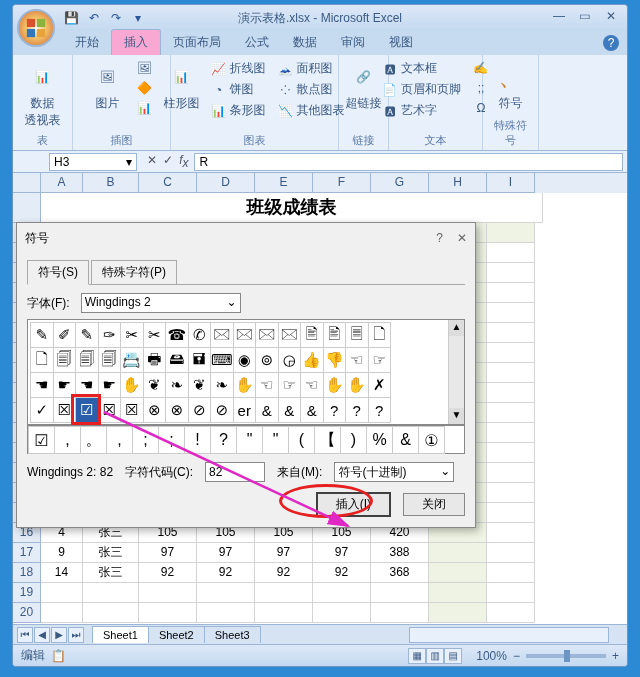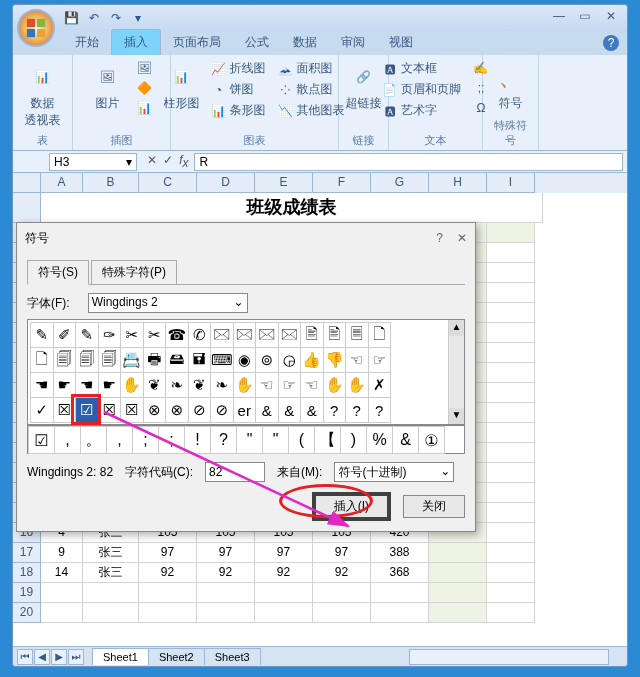--- a/index.html
+++ b/index.html
@@ -8,21 +8,21 @@
 .titlebar{height:26px;background:linear-gradient(#dce8f7,#c4d9f0);display:flex;align-items:center;position:relative}
 .office-btn{width:38px;height:38px;border-radius:50%;background:radial-gradient(#fff,#f5c56b 40%,#cf5f2e);border:2px solid #9bb6d6;position:absolute;left:4px;top:4px;z-index:5;display:flex;align-items:center;justify-content:center}
 .office-btn svg{width:22px;height:22px}
 .qat{margin-left:50px;display:flex;gap:4px;align-items:center}
 .qat span{width:18px;height:18px;display:flex;align-items:center;justify-content:center;color:#2b5797}
 .title-text{position:absolute;left:0;right:0;text-align:center;color:#3b5a82;pointer-events:none}
 .win-btns{position:absolute;right:4px;top:2px;display:flex;gap:2px}
 .win-btns span{width:24px;height:18px;display:flex;align-items:center;justify-content:center;color:#3b5a82;border:1px solid transparent}
 .ribbon-tabs{height:24px;display:flex;align-items:flex-end;padding-left:50px;background:#c6daf0;position:relative}
 .tab{padding:4px 12px;color:#3b5a82;cursor:pointer}
-.tab.active{background:#7dd3fc;border:1px solid #9bb6d6;border-bottom:none;border-radius:3px 3px 0 0}
+.tab.active{background:#f9a8d4;border:1px solid #9bb6d6;border-bottom:none;border-radius:3px 3px 0 0}
 .ribbon-help{position:absolute;right:8px;top:4px;width:16px;height:16px;border-radius:50%;background:#3e7ac0;color:#fff;text-align:center;line-height:16px}
 .ribbon{background:#e8f0fb;border-bottom:1px solid #9bb6d6;height:96px;display:flex}
 .grp{border-right:1px solid #c3d4ea;padding:4px 6px 2px;display:flex;flex-direction:column;align-items:center;justify-content:space-between}
 .grp-body{display:flex;gap:6px;align-items:flex-start;flex:1}
 .bigbtn{display:flex;flex-direction:column;align-items:center;gap:2px;padding:2px;min-width:40px;color:#3b5a82}
 .bigbtn .ic{width:32px;height:32px;display:flex;align-items:center;justify-content:center}
 .smallcol{display:flex;flex-direction:column;gap:2px}
 .smallbtn{display:flex;align-items:center;gap:3px;padding:1px 3px;color:#3b5a82;white-space:nowrap}
 .smallbtn .ic{width:16px;height:16px;display:flex;align-items:center;justify-content:center}
 .grp-label{color:#5a7aa5;font-size:11px;text-align:center;padding-top:2px}
@@ -56,21 +56,21 @@
 .view-btns span{width:18px;height:16px;border:1px solid #9bb6d6;background:#e8f0fb;text-align:center;line-height:14px;font-size:10px}
 
 
 .dialog{position:absolute;left:16px;top:222px;width:460px;background:#f0f0f0;border:1px solid #888;box-shadow:3px 3px 8px rgba(0,0,0,.3);font-family:"SimSun"}
 .dlg-title{height:30px;display:flex;align-items:center;padding:0 8px;justify-content:space-between}
 .dlg-title .r{display:flex;gap:14px;color:#666}
 .dlg-body{padding:6px 10px 10px}
 .dlg-tabs{display:flex;border-bottom:1px solid #aaa;margin-bottom:8px}
 .dlg-tab{padding:3px 10px;border:1px solid #aaa;background:#f0f0f0;position:relative;top:1px;margin-right:2px}
 .dlg-tab.active{background:#f0f0f0;border-bottom:1px solid #f0f0f0}
-.dlg-row{display:flex;align-items:center;gap:18px;margin-bottom:6px}
+.dlg-row{display:flex;align-items:center;gap:11px;margin-bottom:6px}
 .dlg-row label{white-space:nowrap}
 .dlg-input{background:#fff;border:1px solid #888;padding:1px 3px;height:20px}
 .sym-grid{border:1px solid #888;background:#fff;padding:2px;position:relative}
 .sym-rows{display:flex;flex-direction:column}
 .sym-row{display:flex}
 .sym{width:23.5px;height:26px;border:1px solid #ccc;margin:0 -1px -1px 0;display:flex;align-items:center;justify-content:center;font-family:"Wingdings 2","Segoe UI Symbol",sans-serif;font-size:15px;cursor:pointer}
 .sym.sel{background:#2b5fab;color:#fff}
 .sym-scroll{position:absolute;right:0;top:0;bottom:0;width:16px;background:#e8e8e8;border-left:1px solid #ccc}
 .sym-scroll .up,.sym-scroll .dn{height:16px;text-align:center;line-height:14px;background:#ddd;font-size:10px}
 .sym-scroll .dn{position:absolute;bottom:0;width:100%}
@@ -95,20 +95,21 @@
           <rect x="2" y="13" width="9" height="9" fill="#3277bc"></rect>
           <rect x="13" y="13" width="9" height="9" fill="#e8a33d"></rect>
         </svg>
     </div>
     <div class="qat">
       <span>💾</span>
       <span>↶</span>
       <span>↷</span>
       <span>▾</span>
     </div>
+    <div class="title-text">演示表格.xlsx - Microsoft Excel</div>
     <div class="win-btns">
       <span>—</span>
       <span>▭</span>
       <span>✕</span>
     </div>
   </div>
 
   <div class="ribbon-tabs">
     <div class="tab">开始</div>
     <div class="tab active">插入</div>
@@ -521,20 +522,37 @@
       <span>◀</span>
       <span>▶</span>
       <span>⏭</span>
     </div>
     <div class="sheet-tab active">Sheet1</div>
     <div class="sheet-tab">Sheet2</div>
     <div class="sheet-tab">Sheet3</div>
     <div class="hscroll"></div>
   </div>
 
+  <div class="statusbar">
+    <span>编辑</span>
+    <span style="margin-left:6px">📋</span>
+    <div class="zoom">
+      <div class="view-btns">
+        <span>▦</span>
+        <span>▥</span>
+        <span>▤</span>
+      </div>
+      <span>100%</span>
+      <span>−</span>
+      <div class="zoom-track">
+          <div class="zoom-thumb"></div>
+        </div>
+      <span>+</span>
+    </div>
+  </div>
 </div>
 
 <div class="dialog">
   <div class="dlg-title">
     <span>符号</span>
     <span class="r">
         <span>?</span>
         <span>✕</span>
       </span>
   </div>
@@ -653,21 +671,21 @@
       <span>Wingdings 2: 82</span>
       <label>字符代码(C):</label>
       <input class="dlg-input" style="width: 60px;" value="82">
       <label>来自(M):</label>
       <div class="dlg-input" style="width:120px;display:flex;justify-content:space-between">
           <span>符号(十进制)</span>
           <span>⌄</span>
         </div>
     </div>
     <div class="dlg-btns" style="position:relative">
-      <button class="dlg-btn" style="border:4px solid #404040">插入(I)</button>
+      <button class="dlg-btn" style="border:2px solid #404040">插入(I)</button>
       <button class="dlg-btn">关闭</button>
       <div class="ellipse" style="left:252px;top:-8px;width:94px;height:34px"></div>
     </div>
   </div>
 </div>
 
 <svg class="arrow-svg" style="left:100px;top:408px;width:260px;height:130px">
   <defs>
       <marker id="ah" markerWidth="10" markerHeight="10" refX="8" refY="3" orient="auto">
         <path d="M0,0 L9,3 L0,6 Z" fill="#e028c4"></path>

